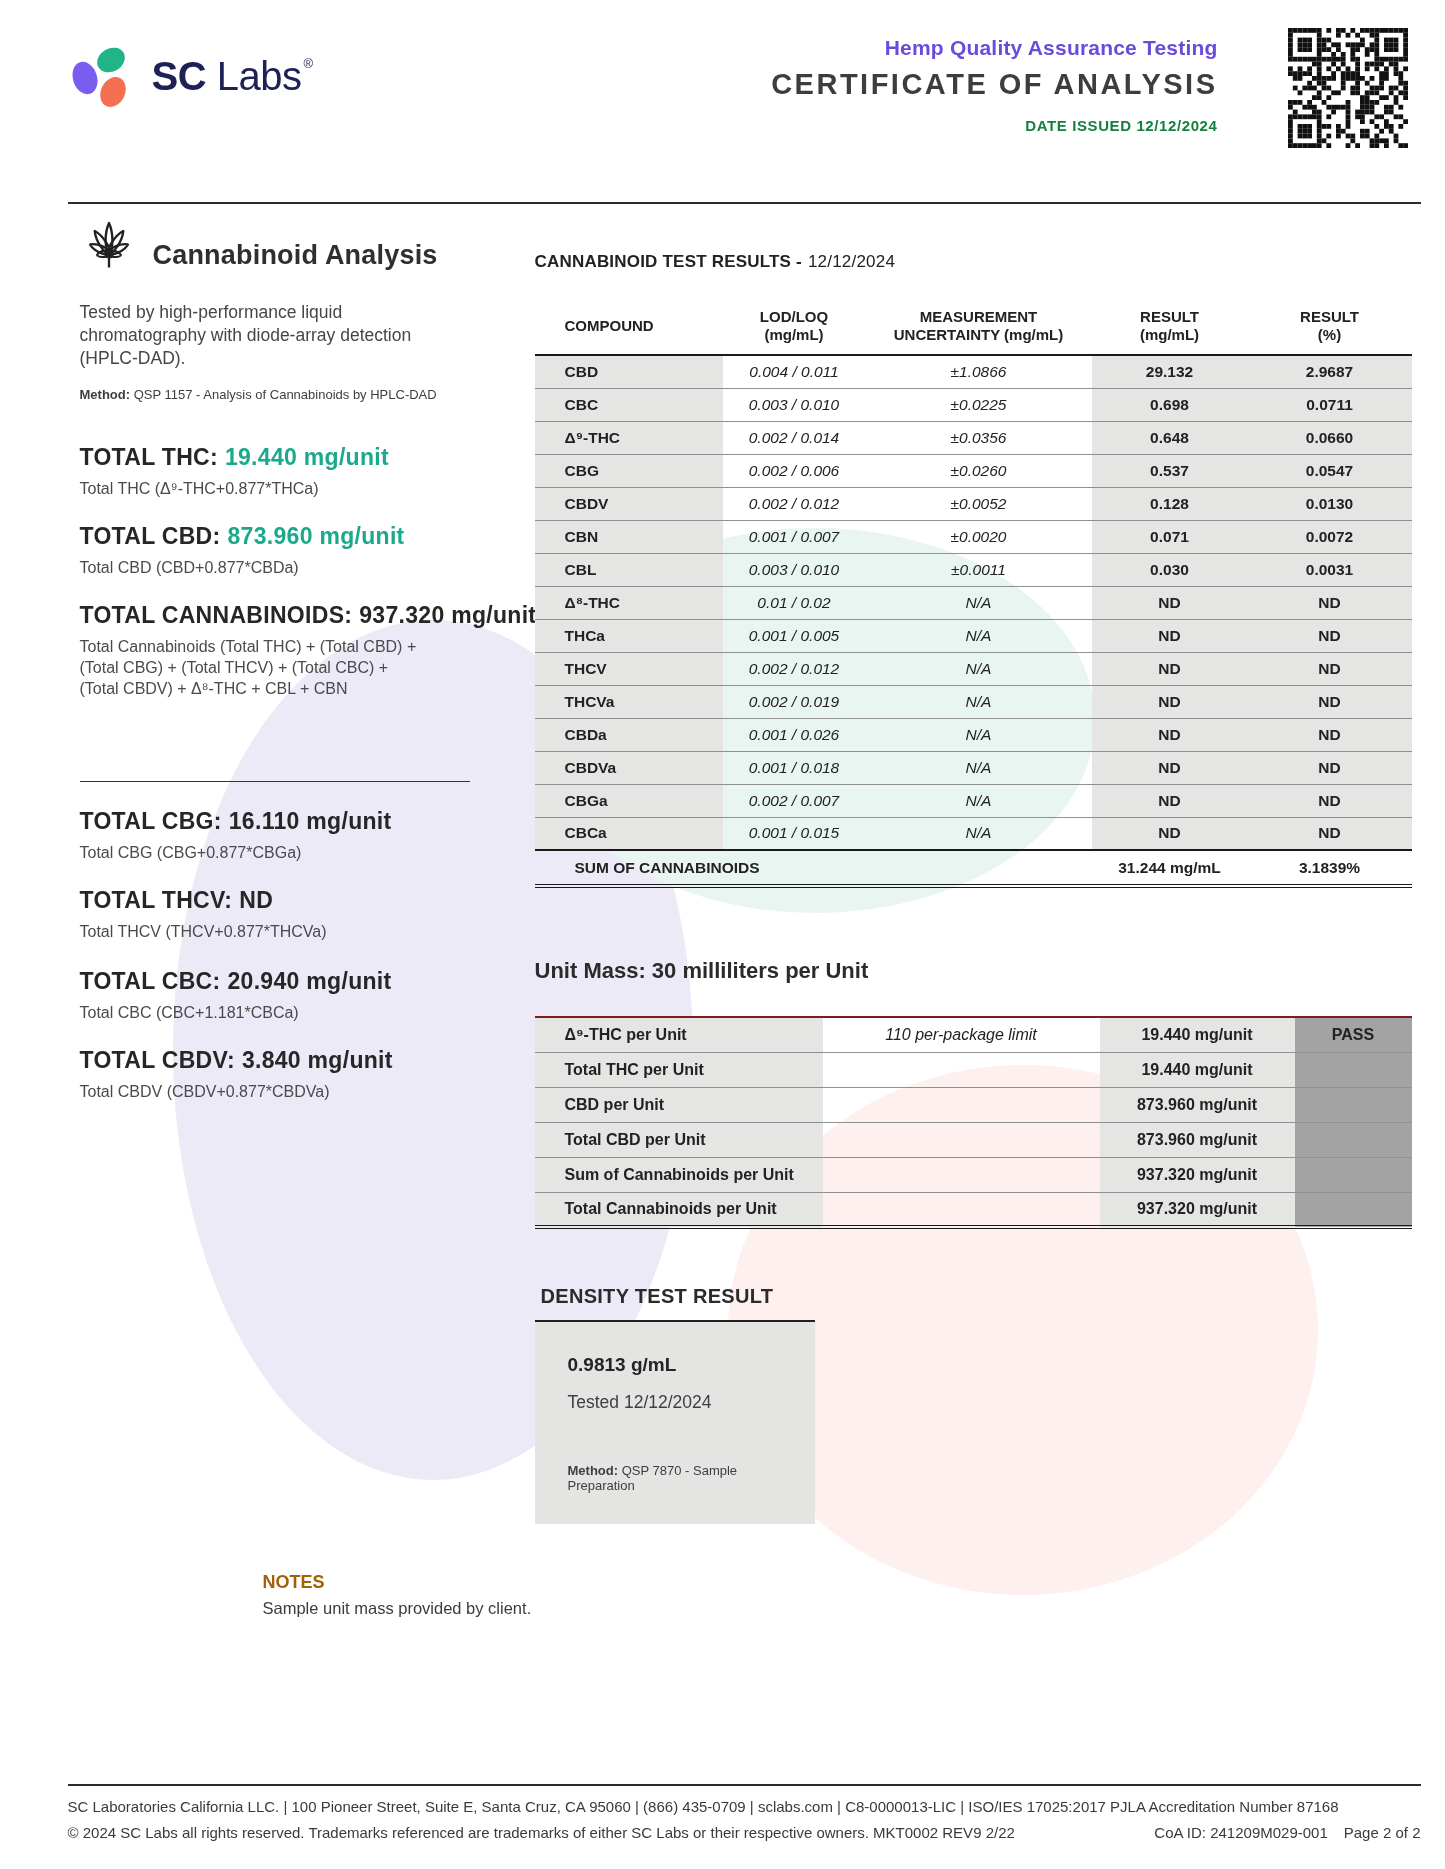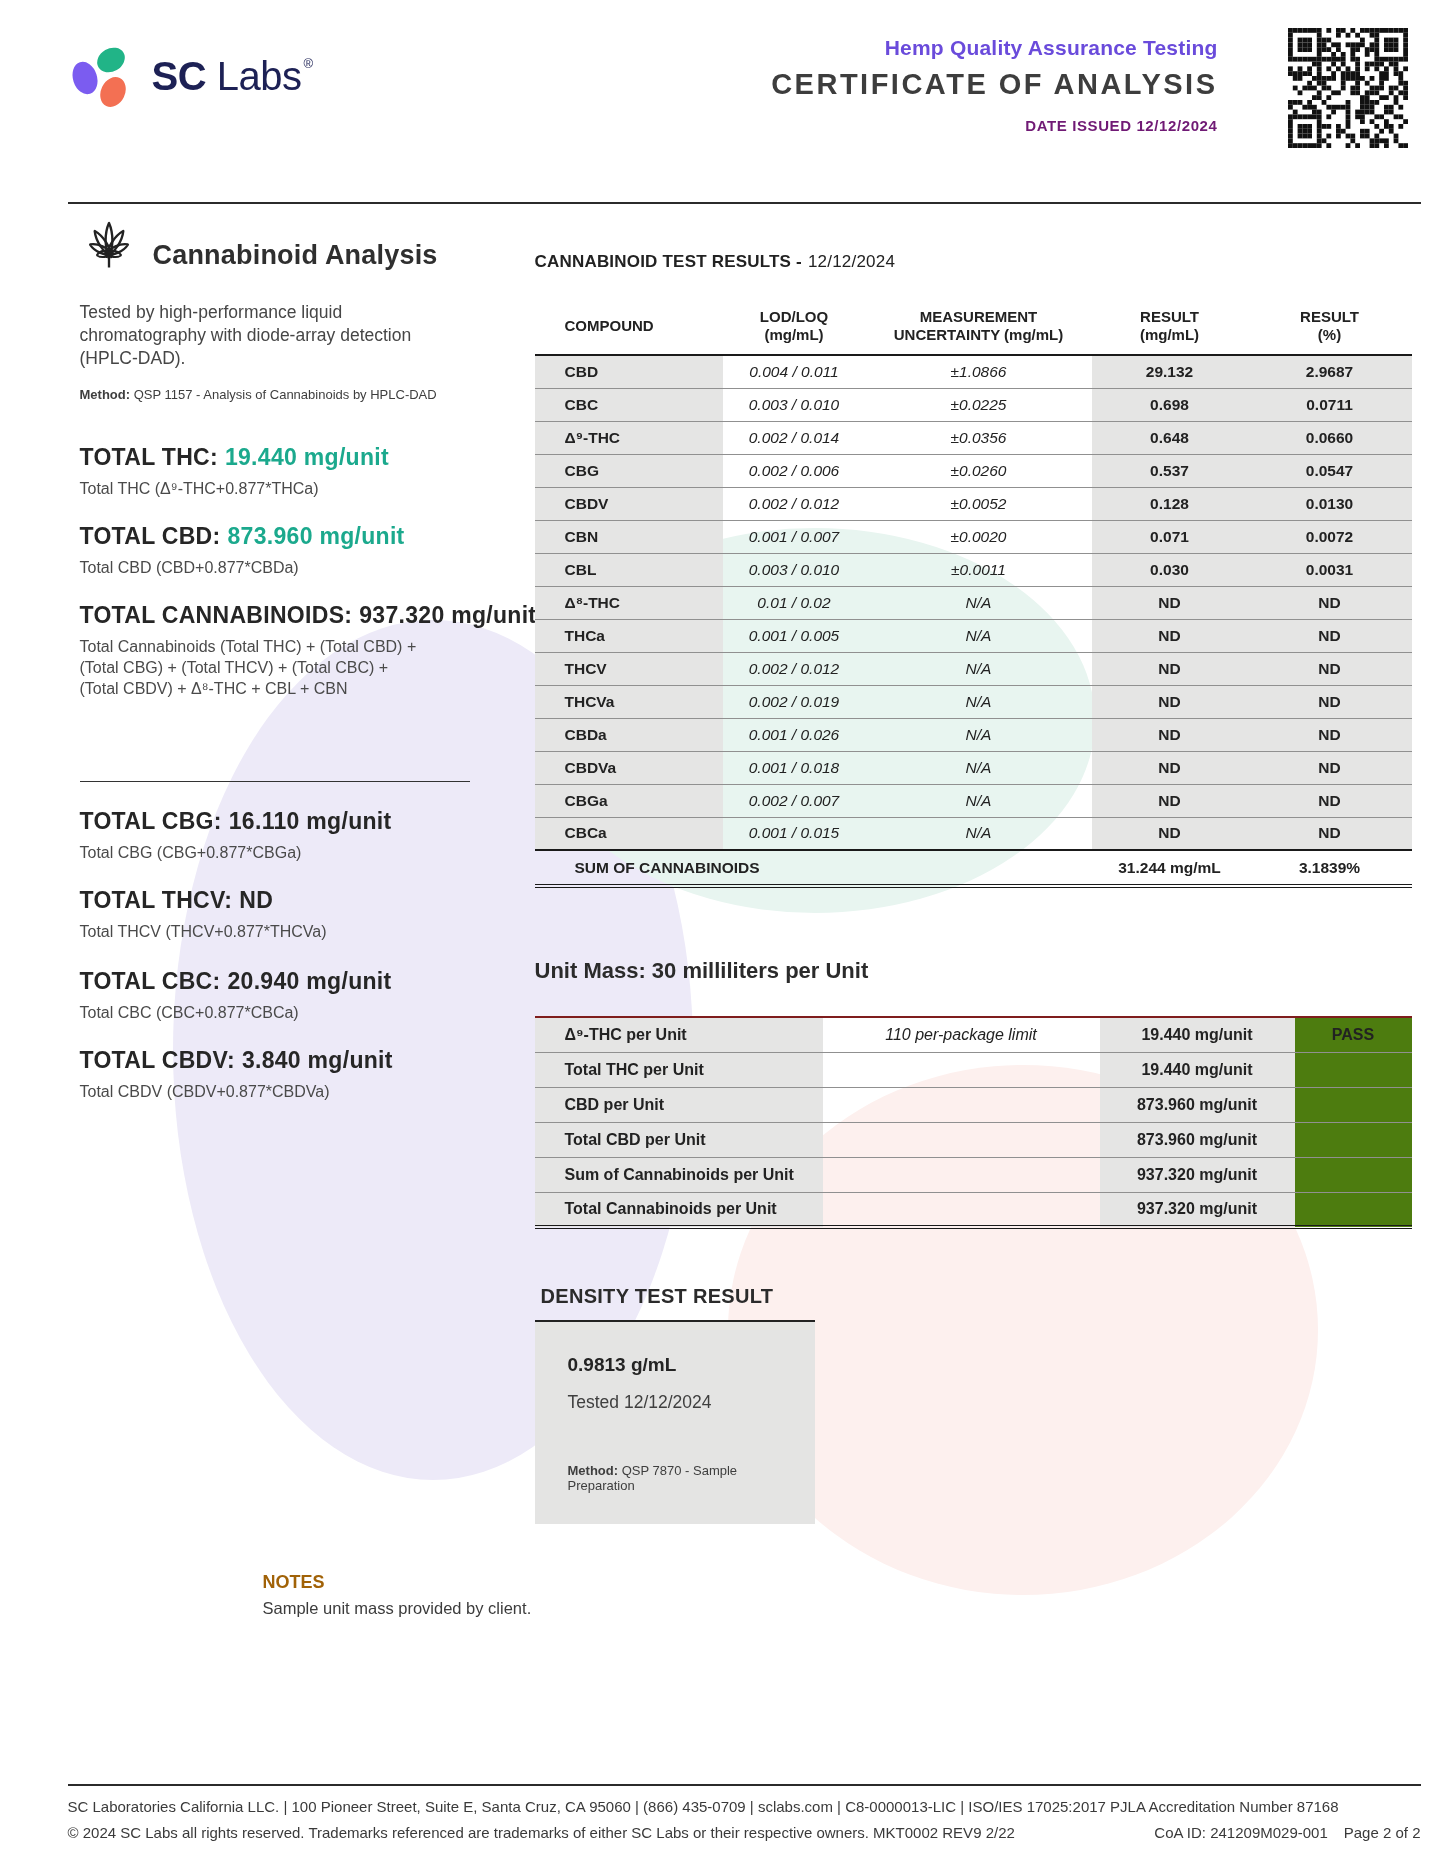--- a/index.html
+++ b/index.html
@@ -17,21 +17,21 @@
 
   
   .logo { left:45px; top:38px; display:flex; align-items:center; gap:12px; }
   .brand-text { font-size:40px; color:#1d2155; letter-spacing:-0.5px; white-space:nowrap; }
   .brand-text .sc { font-weight:bold; }
   .brand-text .labs { font-weight:normal; }
   .brand-text .reg { font-size:13px; vertical-align:22px; margin-left:2px; }
   .header-right { right:205px; top:36px; text-align:right; }
   .program { font-size:21px; font-weight:bold; color:#6a4bdb; letter-spacing:0.2px; }
   .coa-title { font-size:29px; font-weight:bold; color:#3d3d3d; letter-spacing:2.5px; margin-top:8px; }
-  .date-issued { font-size:15px; font-weight:bold; color:#701a75; letter-spacing:0.6px; margin-top:16px; }
+  .date-issued { font-size:15px; font-weight:bold; color:#15803d; letter-spacing:0.6px; margin-top:16px; }
   .qr { left:1265px; top:28px; width:120px; height:120px; }
   .header-rule { left:45px; top:202px; width:1353px; border-top:2px solid #2b2b2b; }
 
   
   .left-col { left:57px; top:222px; width:402px; }
   .analysis-head { display:flex; align-items:center; gap:15px; height:66px; }
   .analysis-title { font-size:27px; font-weight:bold; color:#2f2f2f; letter-spacing:0.2px; }
   .desc { margin-top:13px; font-size:17.5px; line-height:23px; color:#464646; width:372px; }
   .method-line { margin-top:17px; font-size:13px; color:#3e3e3e; }
   .method-line .mlabel { font-weight:bold; }
@@ -62,21 +62,21 @@
   td.sum-val { text-align:center; font-size:15.5px; }
 
   
   .unit-heading { margin-top:70px; font-size:22px; font-weight:bold; color:#2b2b2b; }
   table.unit { margin-top:32px; width:877px; border-collapse:collapse; table-layout:fixed;
                border-top:2px solid #7f1d1d; border-bottom:4px double #1a1a1a; }
   table.unit td { height:35px; font-size:16px; border-top:1px solid #909090; color:#222; }
   td.u-label { background:#e5e5e4; font-weight:bold; padding-left:30px; }
   td.u-limit { font-style:italic; text-align:center; }
   td.u-val { background:#e5e5e4; font-weight:bold; text-align:center; }
-  td.u-pass { background:#4d7c0f; font-weight:bold; text-align:center; }
+  td.u-pass { background:#a3a3a3; font-weight:bold; text-align:center; }
 
   
   .density { margin-top:56px; width:280px; }
   .d-head { font-size:20px; font-weight:bold; color:#2b2b2b; letter-spacing:0.3px; margin-left:6px; }
   .d-rule { margin-top:12px; border-top:2px solid #222222; width:280px; }
   .d-box { background:#e4e4e3; width:280px; height:202px; padding:32px 28px 0 33px; }
   .d-val { font-size:19px; font-weight:bold; color:#242424; }
   .d-tested { margin-top:16px; font-size:17.5px; color:#3f3f3f; }
   .d-method { margin-top:50px; font-size:13px; color:#3e3e3e; width:200px; line-height:15px; }
   .d-method .mlabel { font-weight:bold; }
@@ -499,21 +499,21 @@
       <div class="tot-f">Total CBG (CBG+0.877*CBGa)</div>
     </div>
 
     <div class="mt-thcv">
       <div class="tot-h"><span>TOTAL THCV:</span><span class="val">ND</span></div>
       <div class="tot-f">Total THCV (THCV+0.877*THCVa)</div>
     </div>
 
     <div class="mt-cbc">
       <div class="tot-h"><span>TOTAL CBC:</span><span class="val">20.940 mg/unit</span></div>
-      <div class="tot-f">Total CBC (CBC+0.877*CBCa)</div>
+      <div class="tot-f">Total CBC (CBC+1.181*CBCa)</div>
     </div>
 
     <div class="mt-cbdv">
       <div class="tot-h"><span>TOTAL CBDV:</span><span class="val">3.840 mg/unit</span></div>
       <div class="tot-f">Total CBDV (CBDV+0.877*CBDVa)</div>
     </div>
   </div>
 
   <div class="layer right-col">
     <div class="rt-title"><span class="tbold">CANNABINOID TEST RESULTS -</span><span class="tdate">12/12/2024</span></div>

